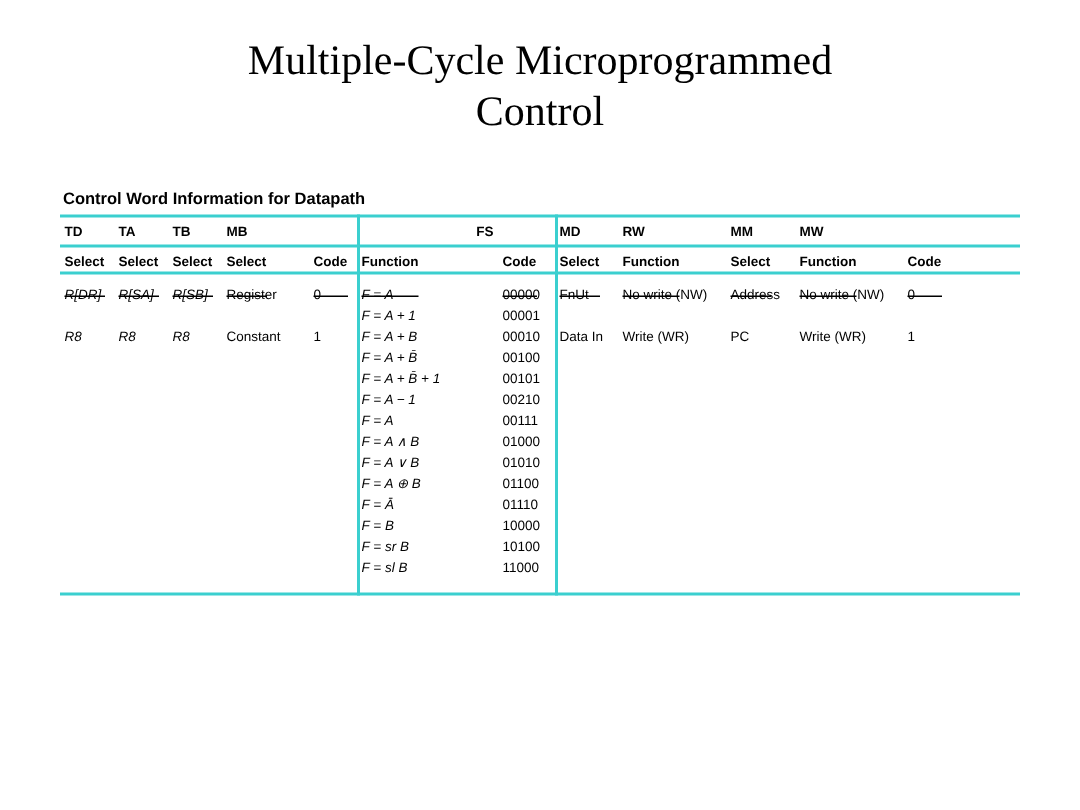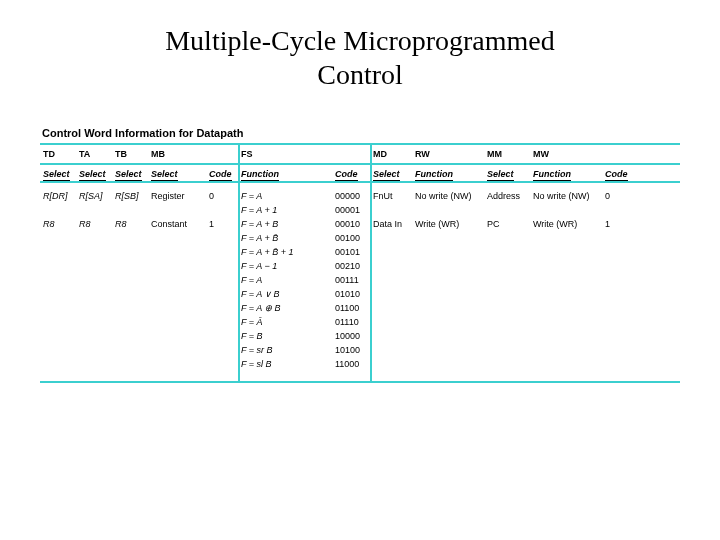--- a/index.html
+++ b/index.html
@@ -87,29 +87,28 @@
   .c-mbs  { width: 58px; }   
   .c-mbc  { width: 32px; }   
   .c-fs   { width: 94px; text-align:left; }  
   .c-fsc  { width: 38px; }   
   .c-md   { width: 42px; }   
   .c-rw   { width: 72px; }   
   .c-mm   { width: 46px; }   
   .c-mwf  { width: 72px; }   
   .c-mwc  { width: 32px; }   
 
-  .center-fs { text-align:left; }
+  .center-fs { text-align:right; }
   .ital { font-style: italic; }
 
   
   .sub {
     display:inline-block;
     border-bottom: 1px solid #000;
-    padding-bottom: 1px;
-    font-style: italic;
+    padding-bottom: 18px;
   }
 
   .body {
     padding-top: 6px;
     padding-bottom: 8px;
   }
   .body .row { height: 13px; }
   .fsfn { font-style: italic; }
 </style>
 </head>
@@ -264,20 +263,34 @@
           <div class="cell c-mm"></div>
           <div class="cell c-mwf"></div>
           <div class="cell c-mwc"></div>
       </div>
       <div class="row">
         <div class="cell c-td"></div>
           <div class="cell c-ta"></div>
           <div class="cell c-tb"></div>
           <div class="cell c-mbs"></div>
           <div class="cell c-mbc"></div>
+        <div class="cell c-fs fsfn">F = A ∧ B</div>
+        <div class="cell c-fsc">01000</div>
+        <div class="cell c-md"></div>
+          <div class="cell c-rw"></div>
+          <div class="cell c-mm"></div>
+          <div class="cell c-mwf"></div>
+          <div class="cell c-mwc"></div>
+      </div>
+      <div class="row">
+        <div class="cell c-td"></div>
+          <div class="cell c-ta"></div>
+          <div class="cell c-tb"></div>
+          <div class="cell c-mbs"></div>
+          <div class="cell c-mbc"></div>
         <div class="cell c-fs fsfn">F = A ∨ B</div>
         <div class="cell c-fsc">01010</div>
         <div class="cell c-md"></div>
           <div class="cell c-rw"></div>
           <div class="cell c-mm"></div>
           <div class="cell c-mwf"></div>
           <div class="cell c-mwc"></div>
       </div>
       <div class="row">
         <div class="cell c-td"></div>

